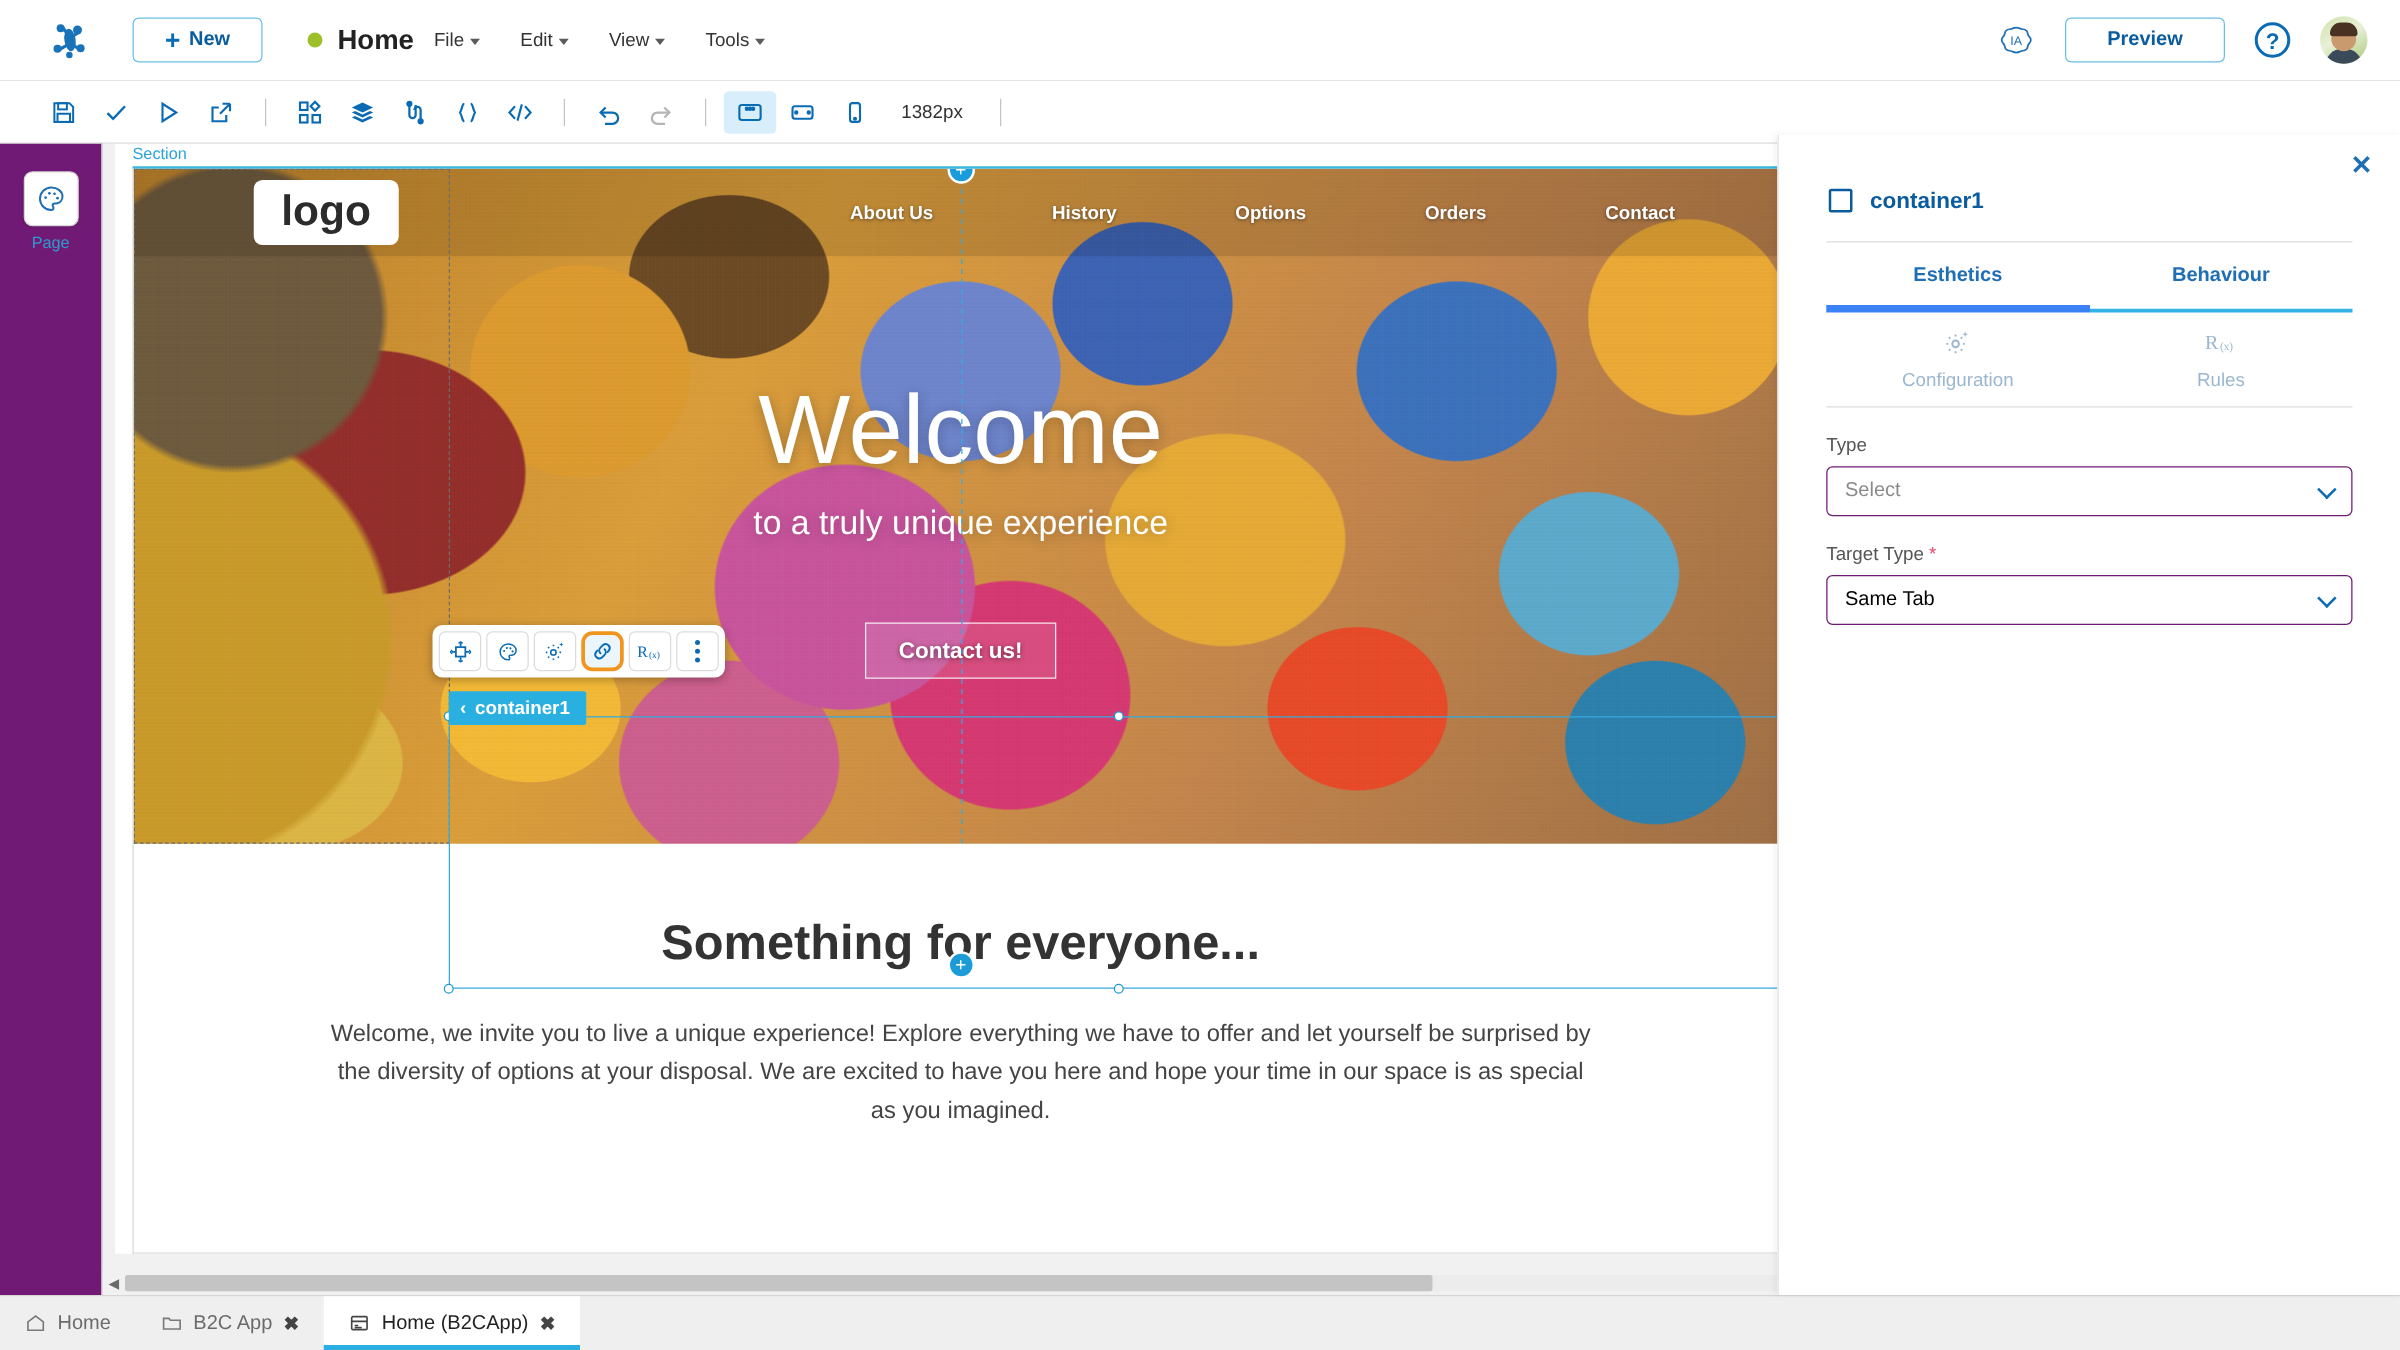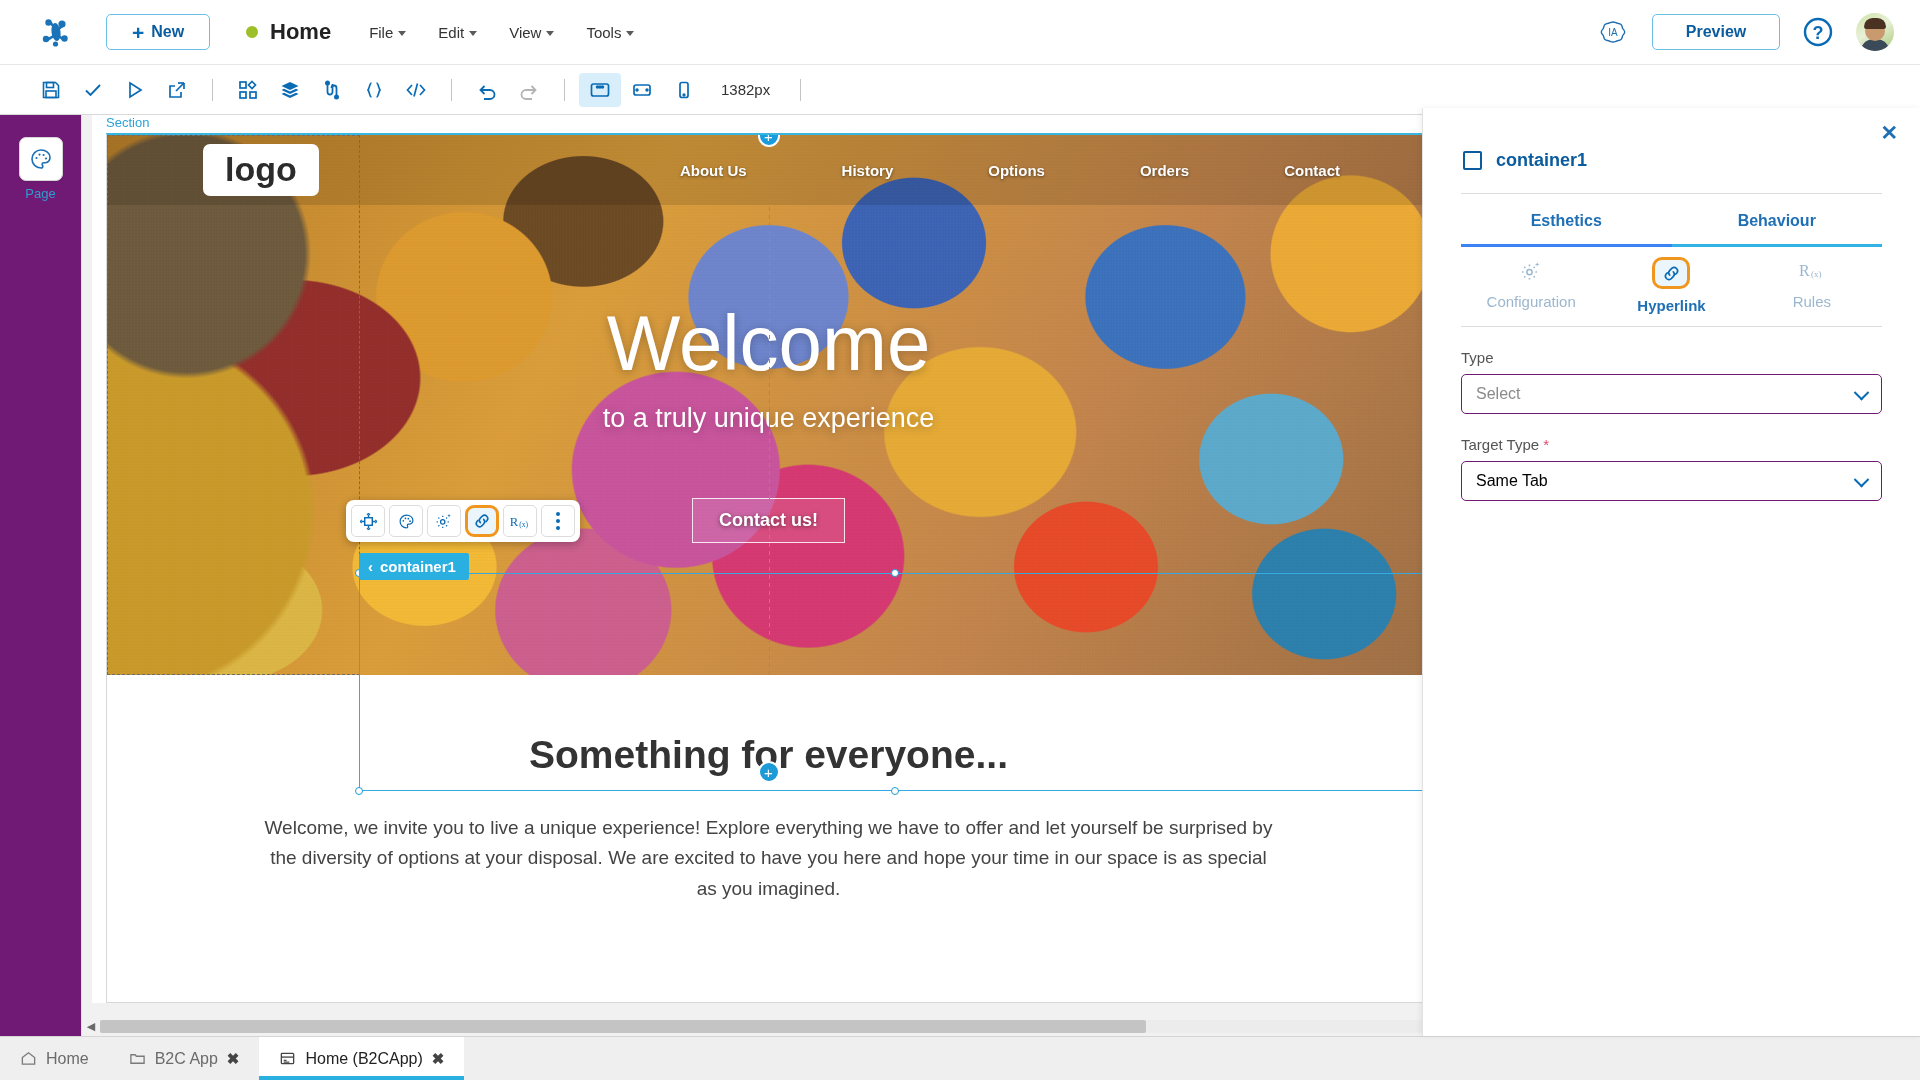--- a/index.html
+++ b/index.html
@@ -24,21 +24,21 @@
     color: #0a5c9e; font-size: 16px; font-weight: bold;
     display: flex; align-items: center; justify-content: center; gap: 7px;
     cursor: pointer;
   }
   .new-plus { font-size: 21px; font-weight: bold; line-height: 1; color:#0a6bb5; }
   .page-status-dot {
     width: 12px; height: 12px; border-radius: 50%; background: #9dc02a;
     margin-left: 36px;
   }
   .page-title-top { margin-left: 12px; font-size: 22px; font-weight: bold; color: #222; }
-  .menu-group { display: flex; align-items: center; margin-left: 38px; gap: 32px; }
+  .menu-group { display: flex; align-items: center; margin-left: 16px; gap: 32px; }
   .menu-item { font-size: 15px; color: #333; display: flex; align-items: center; gap: 5px; cursor: pointer; }
   .caret { width: 0; height: 0; border-left: 4.5px solid transparent; border-right: 4.5px solid transparent; border-top: 5px solid #5a5a5a; display:inline-block; margin-top:3px;}
   .topbar-right { margin-left: auto; display: flex; align-items: center; gap: 22px; margin-right: 26px; }
   .ia-badge { width: 34px; height: 34px; display:flex;align-items:center;justify-content:center; }
   .preview-btn {
     width: 128px; height: 36px; border: 1px solid #6bbfe5; border-radius: 5px;
     background: #fff; color: #0a5c9e; font-size: 16px; font-weight: bold;
     display:flex; align-items:center; justify-content:center; cursor: pointer;
   }
   .help-icon { width: 32px; height: 32px; }
@@ -245,21 +245,21 @@
   .rp-head { display: flex; align-items: center; gap: 14px; padding: 42px 0 0 40px; }
   .rp-check {
     width: 19px; height: 19px; border: 2px solid #0a5c9e; border-radius: 2px; background:#fff;
     cursor: pointer;
   }
   .rp-name { font-size: 18px; font-weight: bold; color: #0a5c9e; }
   .rp-divider { height: 1px; background: #dcdcdc; margin: 22px 38px 0; }
   .rp-tabs { display: flex; margin: 0 38px; }
   .rp-tab {
     flex: 1; text-align: center; padding: 18px 0 14px; font-size: 16px; font-weight: bold;
-    color: #1f6fb5; cursor: pointer; border-bottom: 3px solid #3b82f6;
+    color: #1f6fb5; cursor: pointer; border-bottom: 6px solid #3b82f6;
   }
   .rp-tab.active { border-bottom: 3px solid #31b3e4; }
   .rp-subtabs { display: flex; margin: 0 38px; border-bottom: 1px solid #dcdcdc; }
   .rp-subtab {
     flex: 1; display: flex; flex-direction: column; align-items: center; gap: 8px;
     padding: 10px 0 12px; cursor: pointer;
   }
   .rp-subtab .st-label { font-size: 15px; color: #9bb7cf; }
   .rp-subtab.active .st-label { color: #1f6fb5; font-weight: bold; }
   .rp-subtab .st-icon { height: 28px; display: flex; align-items: center; justify-content: center; color: #9bb7cf; }
@@ -616,29 +616,20 @@
         <span class="st-icon">
           <svg width="22" height="22" viewBox="0 0 20 20" fill="none" stroke="currentColor" stroke-width="1.4">
             <circle cx="8.6" cy="11" r="2.4"></circle>
             <path d="M8.6 5.6v-1.4M8.6 17.8v-1.4M3.2 11H1.8M15.4 11H14M4.8 7.2L3.8 6.2M13.4 15.8l-1-1M4.8 14.8l-1 1M13.4 6.2l-1 1"></path>
             <path d="M15.6 2l.55 1.5L17.6 4l-1.45.5L15.6 6l-.55-1.5L13.6 4l1.45-.5z" fill="currentColor" stroke="none"></path>
           </svg>
         </span>
         <span class="st-label">Configuration</span>
       </div>
 
-      <div class="rp-subtab active">
-        <span class="st-icon ringed">
-          <svg width="19" height="19" viewBox="0 0 22 22" fill="none" stroke="#0a6bb5" stroke-width="1.9" stroke-linecap="round">
-            <path d="M9 13a4 4 0 010-5.6l2.6-2.6a4 4 0 015.6 5.6l-1.4 1.4"></path>
-            <path d="M13 9a4 4 0 010 5.6l-2.6 2.6a4 4 0 01-5.6-5.6l1.4-1.4"></path>
-          </svg>
-        </span>
-        <span class="st-label">Hyperlink</span>
-      </div>
 
       <div class="rp-subtab">
         <span class="st-icon">
           <svg width="28" height="20" viewBox="0 0 28 20">
             <text x="1" y="15" font-family="Liberation Serif, serif" font-size="16" fill="currentColor">R</text>
             <text x="13" y="16" font-family="Liberation Serif, serif" font-size="9" fill="currentColor">(x)</text>
           </svg>
         </span>
         <span class="st-label">Rules</span>
       </div>

